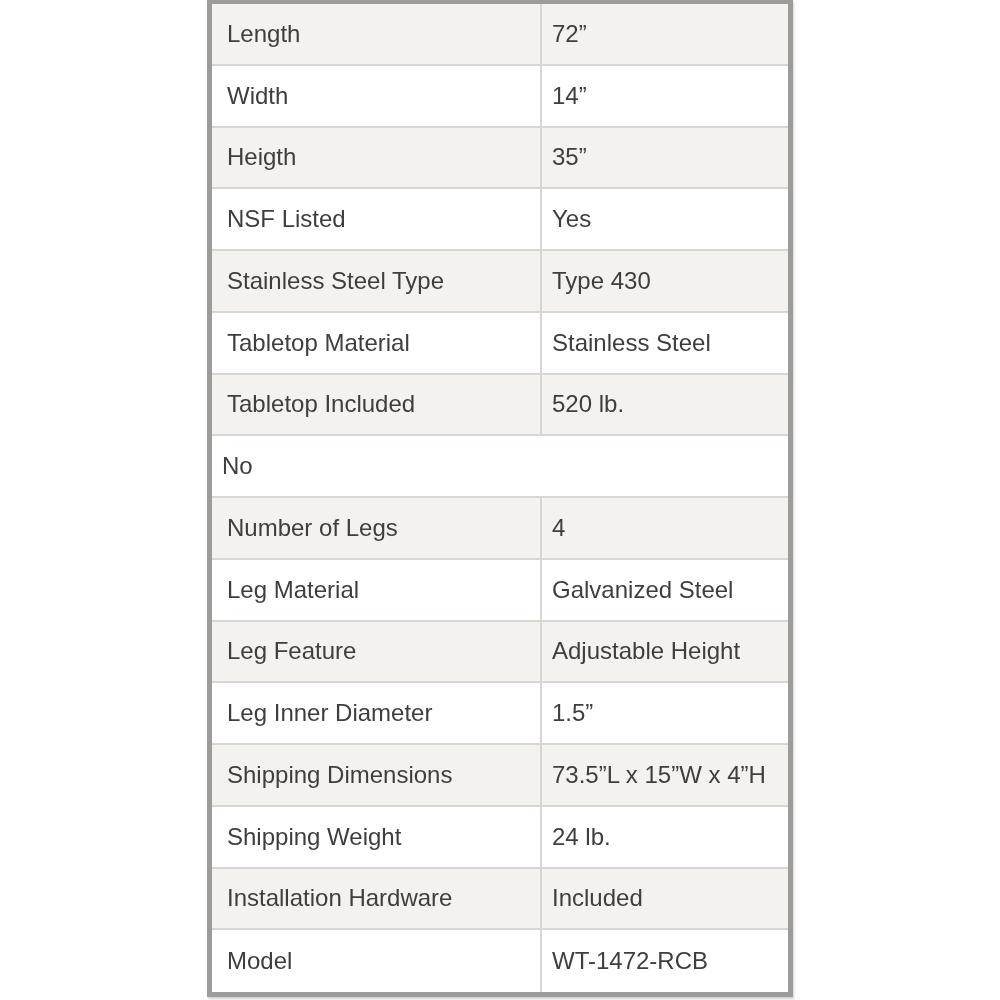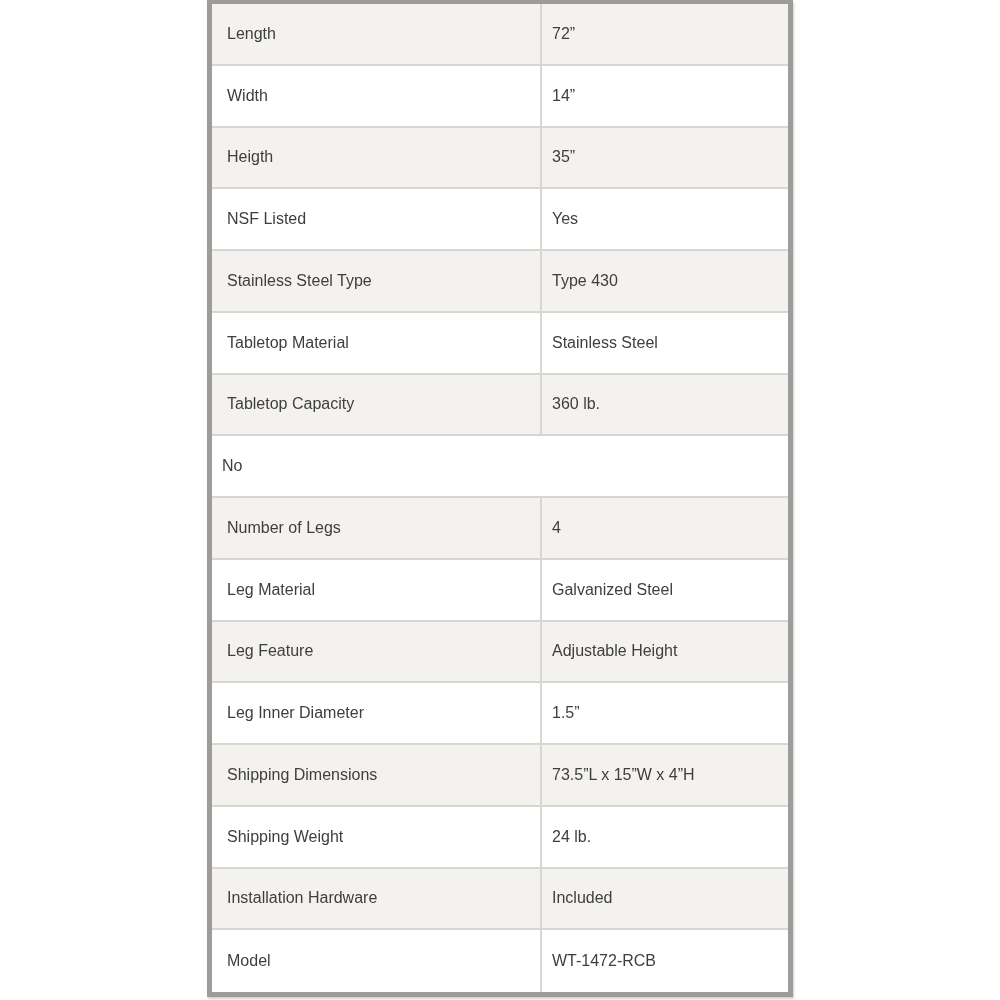--- a/index.html
+++ b/index.html
@@ -36,21 +36,21 @@
     grid-template-columns: 330px 1fr;
     border-bottom: 2px solid #d8d6d3;
     box-sizing: border-box;
   }
   .row:last-child { border-bottom: none; }
   .row:nth-child(odd)  { background: #f4f2ef; }
   .row:nth-child(even) { background: #ffffff; }
   .cell {
     display: flex;
     align-items: center;
-    font-size: 16px;
+    font-size: 24px;
     line-height: 1;
     color: #3e3e3e;
     white-space: nowrap;
     box-sizing: border-box;
   }
   .cell.label {
     padding-left: 15px;
     border-right: 2px solid #d8d6d3;
   }
   .cell.value {
@@ -87,22 +87,22 @@
       <div class="cell label">Stainless Steel Type</div>
       <div class="cell value">Type 430</div>
     </div>
 
     <div class="row">
       <div class="cell label">Tabletop Material</div>
       <div class="cell value">Stainless Steel</div>
     </div>
 
     <div class="row">
-      <div class="cell label">Tabletop Capacity</div>
-      <div class="cell value">360 lb.</div>
+      <div class="cell label">Tabletop Included</div>
+      <div class="cell value">520 lb.</div>
     </div>
 
     <div class="row">
       <div class="cell value">No</div>
     </div>
 
     <div class="row">
       <div class="cell label">Number of Legs</div>
       <div class="cell value">4</div>
     </div>

